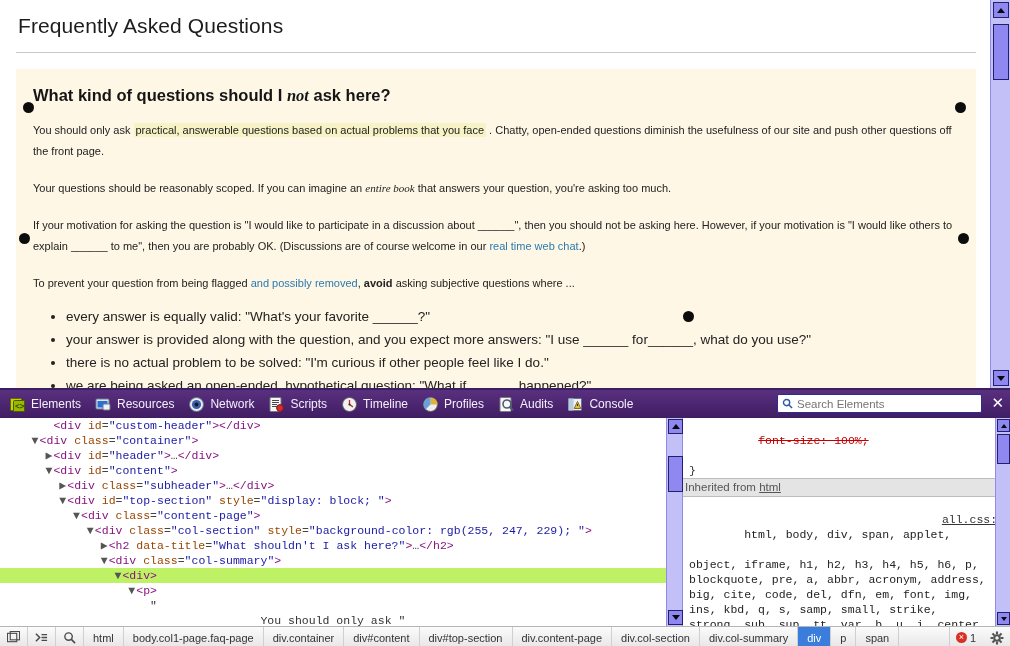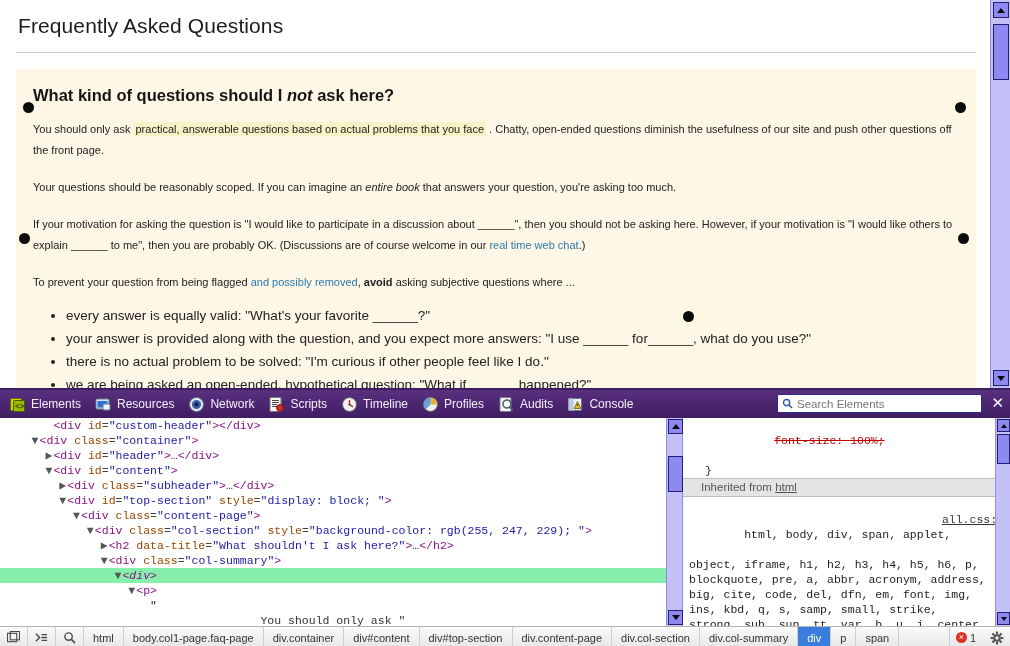--- a/index.html
+++ b/index.html
@@ -46,21 +46,21 @@
   }
   #faq-heading em { font-style: italic; }
 
   #faq-panel p {
     font-size: 11px;
     line-height: 21px;
     color: #222222;
     margin: 0 0 16px 1px;
   }
   #faq-panel p:last-of-type { margin-bottom: 12px; }
-  #faq-panel em { font-style: italic; }
+  #faq-panel em { font-style: italic; font-family: Liberation Serif, serif; }
   #faq-panel b, #faq-panel strong { font-weight: bold; }
   .hl {
     background: #f7f3c6;
     padding: 1px 2px;
   }
   .lnk { color: #2a7ab0; text-decoration: none; }
 
   #faq-list {
     list-style: disc;
     margin: 0 0 0 34px;
@@ -193,21 +193,21 @@
     font-size: 11.5px;
     line-height: 15px;
     padding-top: 0;
   }
   .dom-row {
     white-space: pre;
     color: #444444;
     height: 15px;
     padding-left: 4px;
   }
-  .dom-row.sel { background: #86efac; font-style: italic; }
+  .dom-row.sel { background: #bef264; }
   .tg { color: #881280; }
   .at { color: #994500; font-family: Liberation Mono, monospace; }
   .av { color: #1a1aa6; }
   .pun { color: #881280; }
   .txt { color: #333333; }
   .tri {
     display: inline-block;
     width: 8px;
     color: #555555;
   }
@@ -247,32 +247,32 @@
   #styles-pane {
     flex: 1;
     height: 208px;
     overflow: hidden;
     background: #ffffff;
     position: relative;
     font-family: "Liberation Mono", monospace;
     font-size: 11.5px;
     line-height: 15px;
   }
-  .css-line { white-space: pre; padding-left: 22px; color: #333333; }
+  .css-line { white-space: pre; padding-left: 6px; color: #333333; }
   .css-strike {
     color: #c00000;
     text-decoration: line-through;
   }
   .inherit-bar {
     background: #e4e4e4;
     border-top: 1px solid #bdbdbd;
     border-bottom: 1px solid #bdbdbd;
     color: #555555;
     font-size: 11.5px;
-    padding: 1px 18px;
+    padding: 1px 2px;
     font-family: "Liberation Sans", sans-serif;
   }
   .inherit-bar u { text-decoration: underline; }
   .sel-line { white-space: pre; padding-left: 6px; color: #222222; }
   .src-link {
     color: #333333;
     text-decoration: underline;
     float: right;
     padding-right: 6px;
   }

